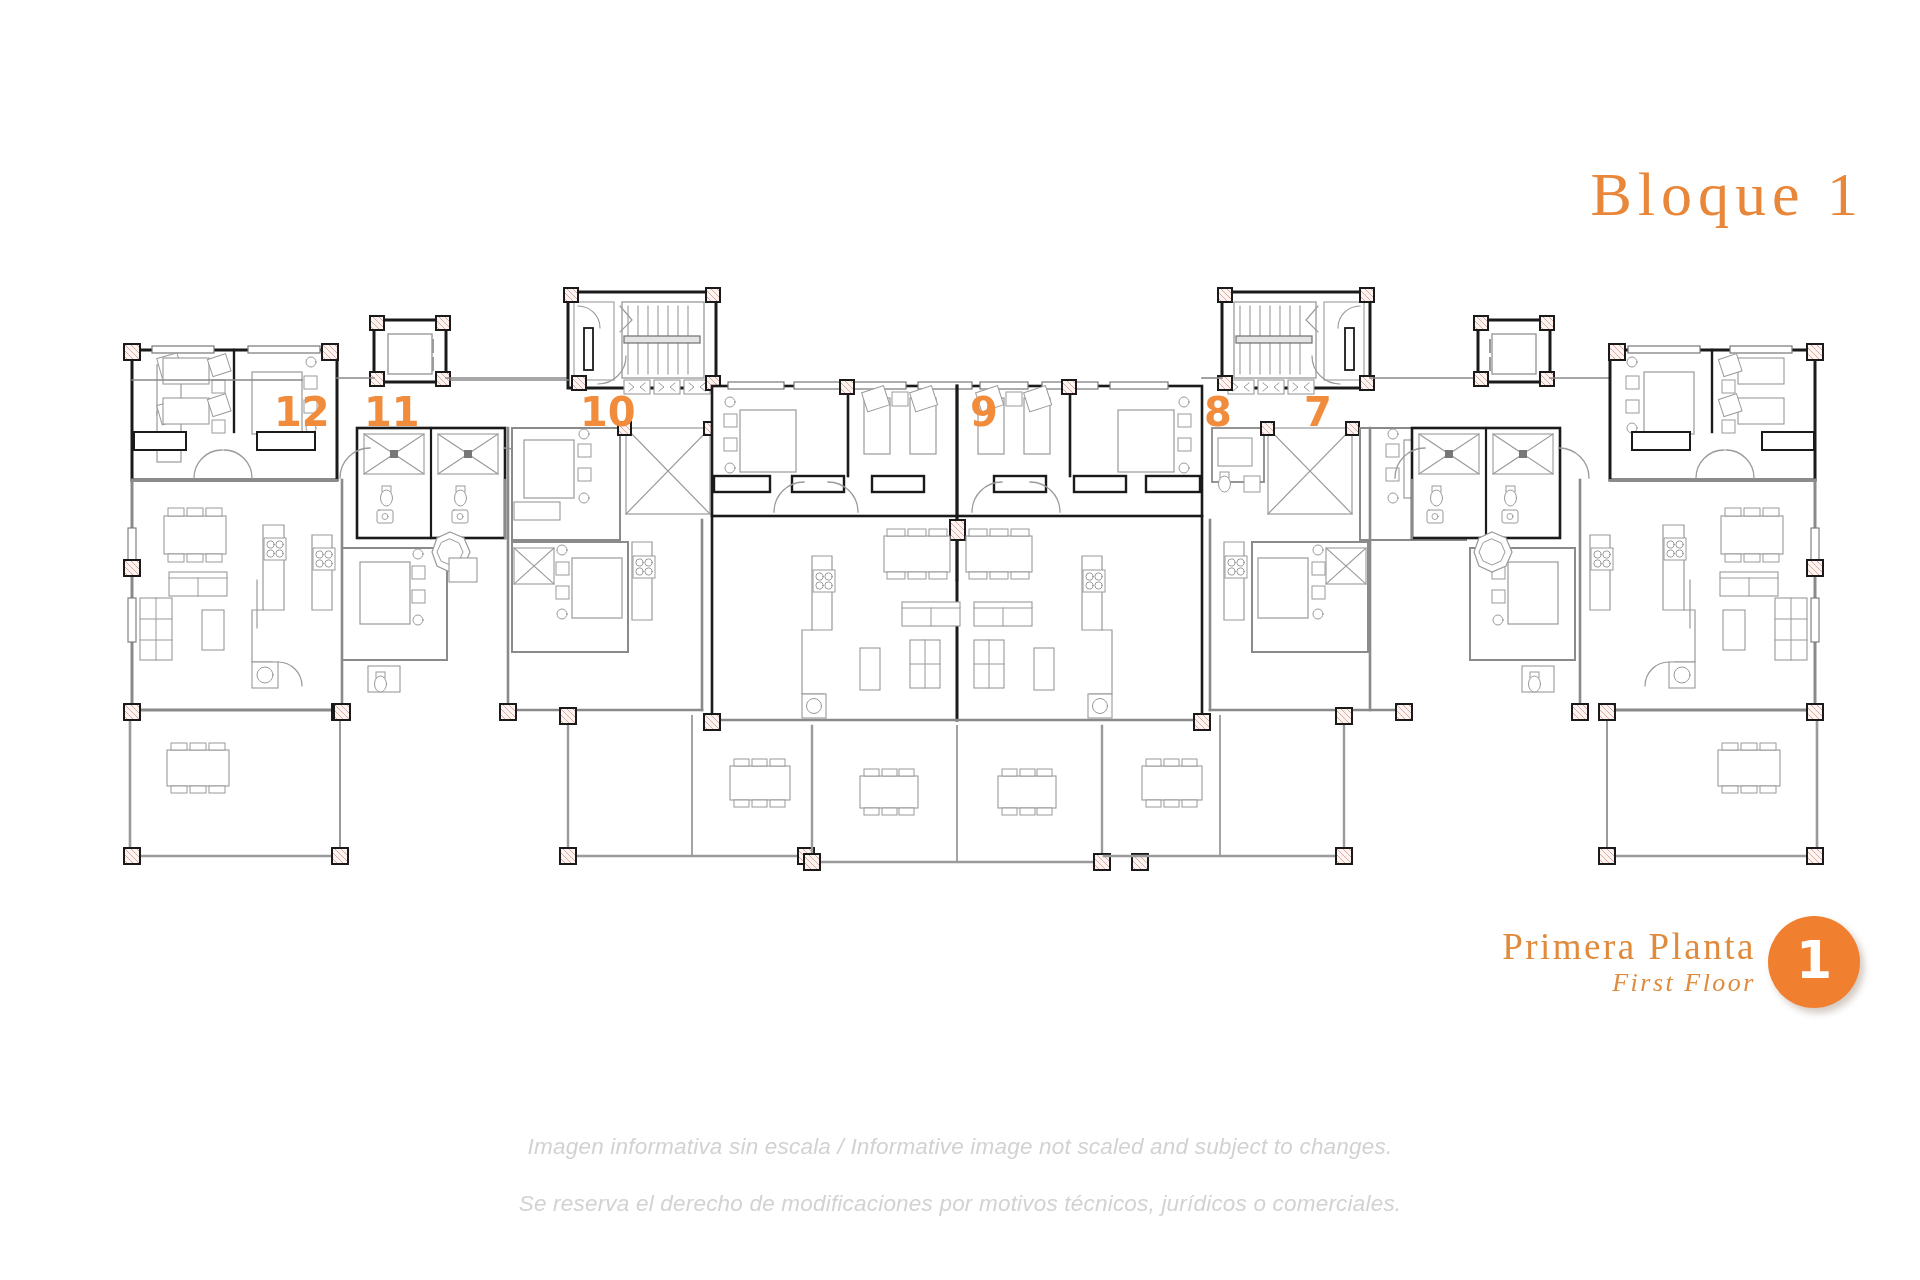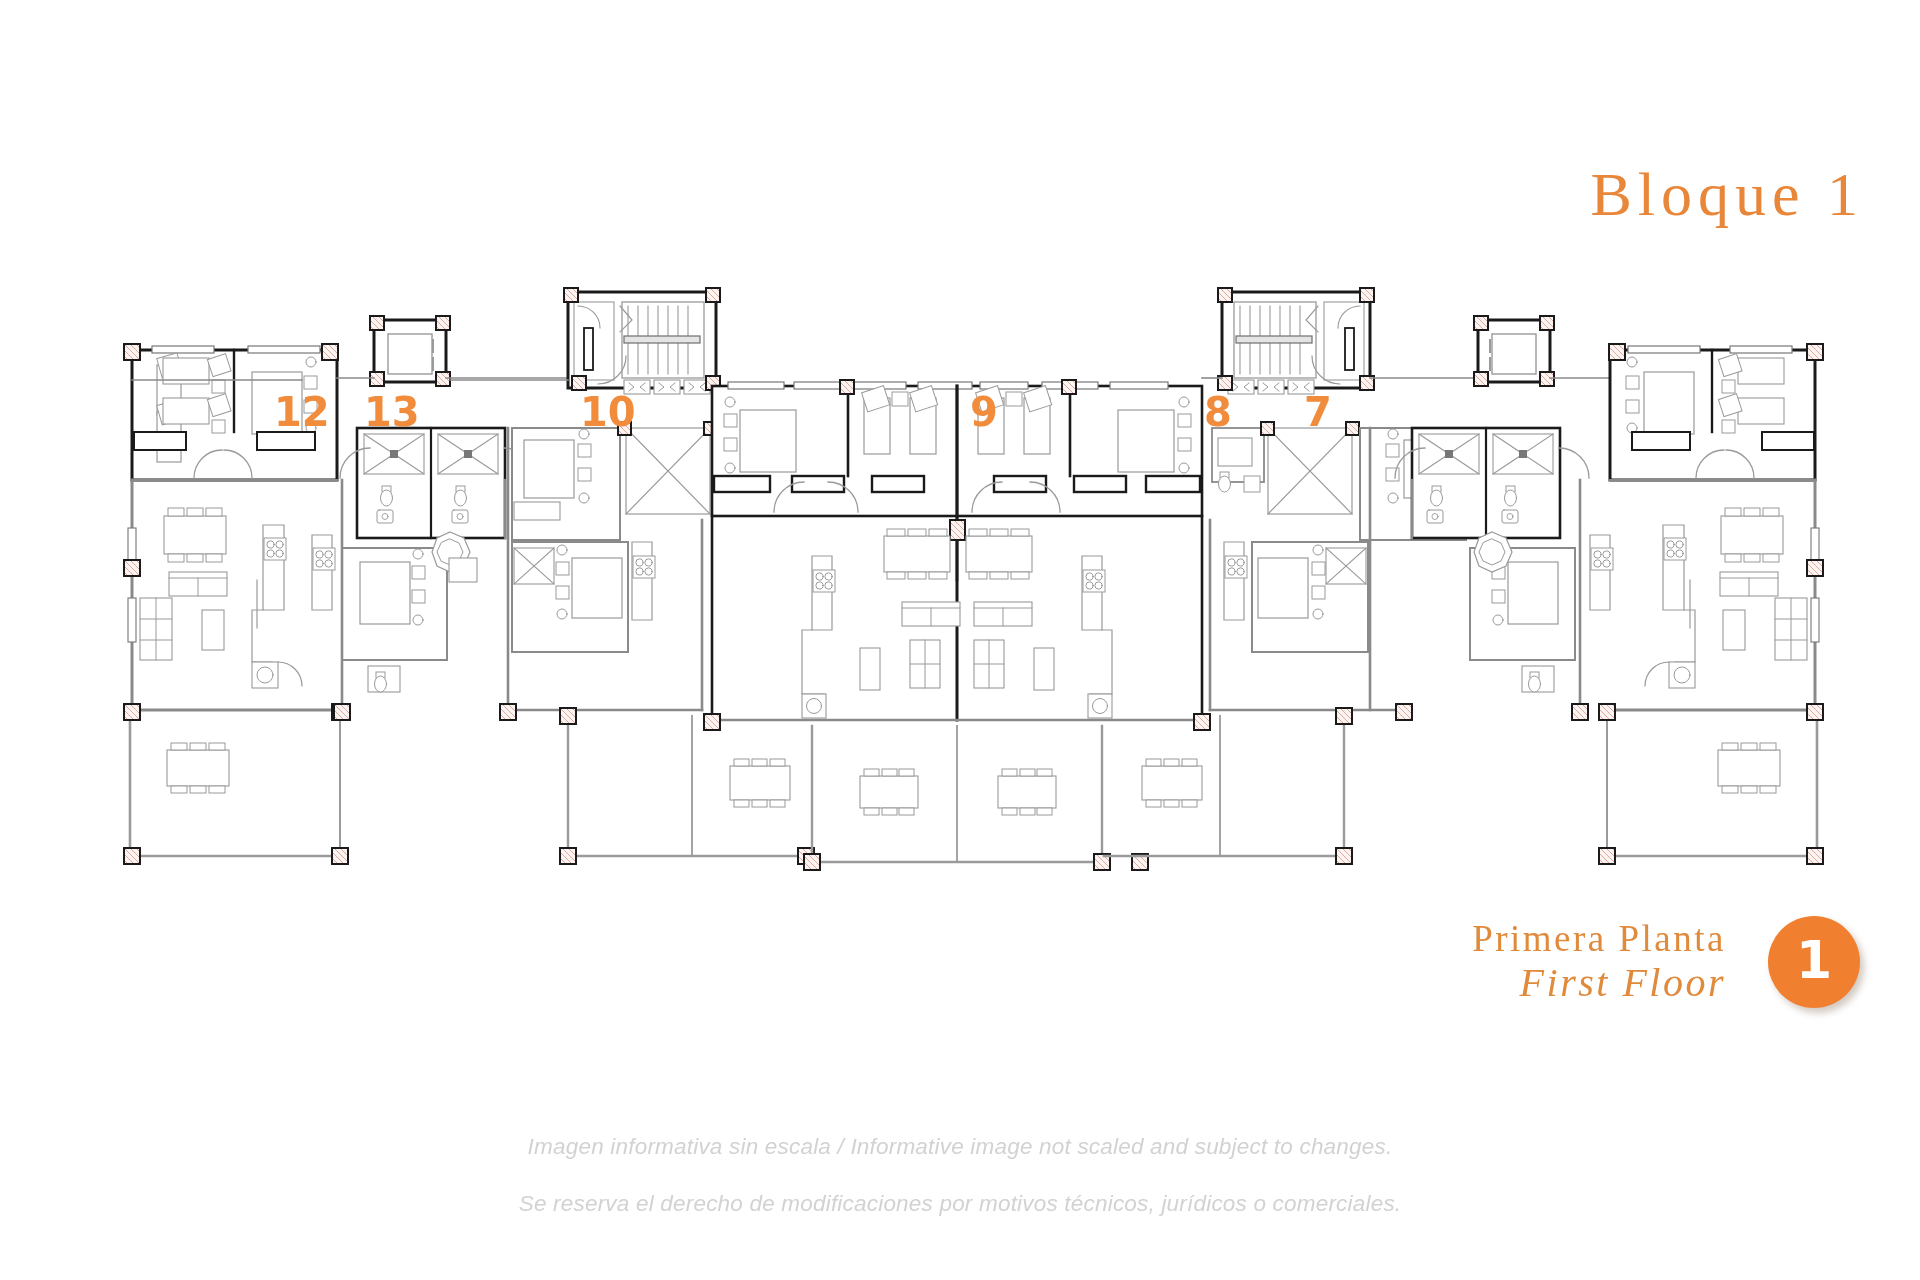--- a/index.html
+++ b/index.html
@@ -44,36 +44,36 @@
     line-height:1;
     user-select:none;
   }
 
   
   .legend{
     position:absolute;
     right:60px; bottom:272px;
     display:flex;
     align-items:center;
-    gap:42px;
+    gap:12px;
   }
   .legend-text{
     text-align:right;
     color:#E08A3C;
     font-family:"Liberation Serif", serif;
     line-height:1.08;
   }
   .legend-l1{
     font-size:37px;
     letter-spacing:2.5px;
     display:block;
     white-space:nowrap;
   }
   .legend-l2{
-    font-size:40px;
+    font-size:26px;
     font-style:italic;
     letter-spacing:2.5px;
     display:block;
     white-space:nowrap;
     margin-top:2px;
   }
   .legend-badge{
     width:92px;height:92px;border-radius:50%;
     background:#F08030;
     box-shadow:4px 5px 7px rgba(120,90,70,.33);
@@ -780,21 +780,21 @@
         <rect x="1587" y="424" width="16" height="16" fill="url(#colhatch)" stroke="#1a1a1a" stroke-width="2"></rect>
       </g>
 
       <line x1="120" y1="100" x2="290" y2="100" stroke="#8a8a8a" stroke-width="1.5"></line>
       <line x1="438" y1="100" x2="556" y2="100" stroke="#8a8a8a" stroke-width="1.5"></line>
 
       </g>
     </svg>
 
     <div class="apt-num" style="left:262px;top:112px;">12</div>
-    <div class="apt-num" style="left:352px;top:112px;">13</div>
+    <div class="apt-num" style="left:352px;top:112px;">11</div>
     <div class="apt-num" style="left:568px;top:112px;">10</div>
     <div class="apt-num" style="left:958px;top:112px;">9</div>
     <div class="apt-num" style="left:1192px;top:112px;">8</div>
     <div class="apt-num" style="left:1292px;top:112px;">7</div>
   </div>
 
   <div class="legend">
     <div class="legend-text">
       <span class="legend-l1">Primera Planta</span>
       <span class="legend-l2">First Floor</span>

